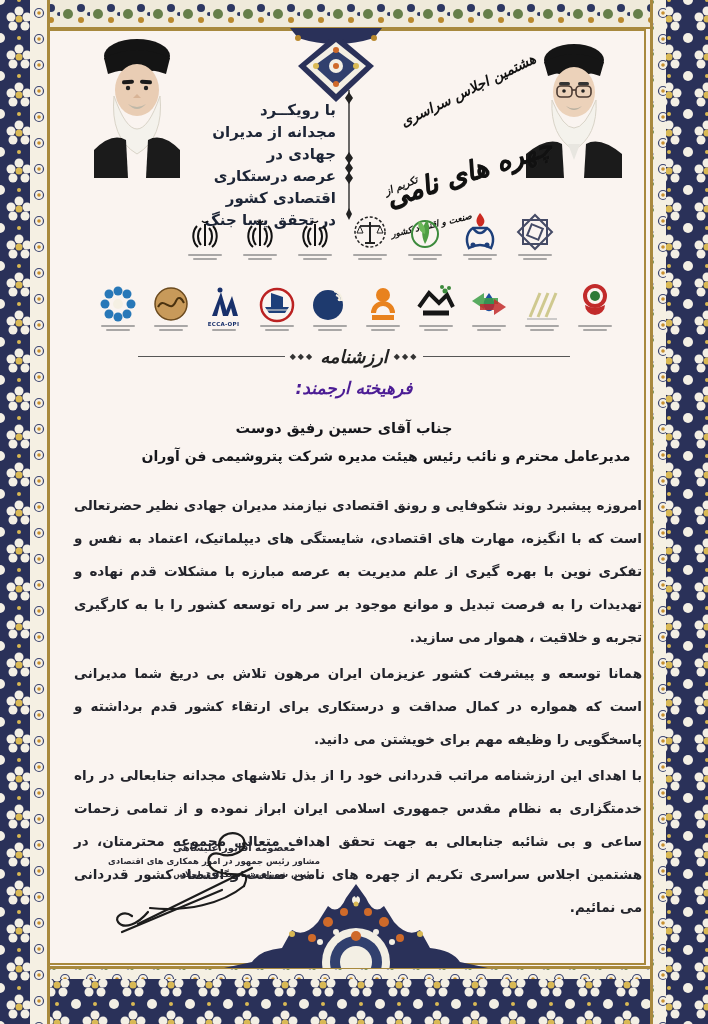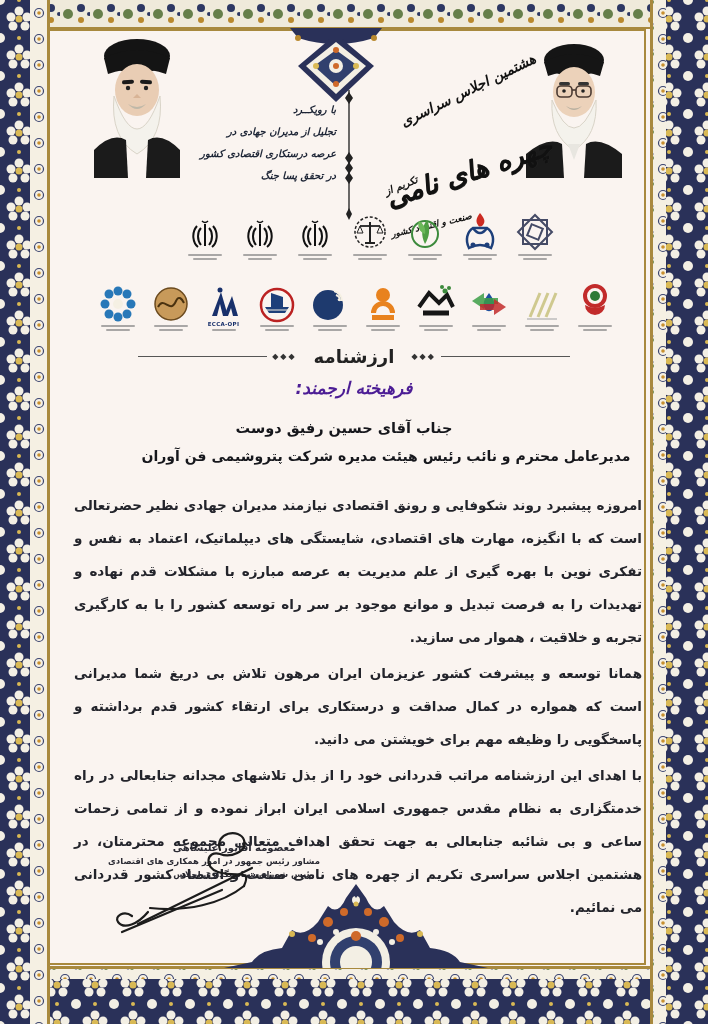--- a/index.html
+++ b/index.html
@@ -2,39 +2,39 @@
 <html lang="fa"><head>
 <meta charset="utf-8">
 <style>
   html,body{margin:0;padding:0;}
   body{width:708px;height:1024px;overflow:hidden;background:#ddd;font-family:"DejaVu Sans",sans-serif;}
   .page{position:relative;width:708px;height:1024px;background:#faf4f0;overflow:hidden;}
   .strip{position:absolute;display:block;}
   .gold-frame{position:absolute;left:48px;top:29px;width:598px;height:936px;border:2px solid #a8893e;box-sizing:border-box;pointer-events:none;}
   .portrait{position:absolute;}
   .theme{position:absolute;left:160px;top:99px;width:176px;direction:rtl;text-align:right;}
-  .theme div{font-size:10px;font-weight:700;color:#1d2536;line-height:22px;font-style:italic;}
+  .theme div{font-size:15px;font-weight:700;color:#1d2536;line-height:22px;}
   .callig{position:absolute;left:372px;top:38px;width:200px;height:190px;direction:rtl;color:#111;}
   .callig span{position:absolute;display:block;white-space:nowrap;font-style:italic;font-weight:700;}
   .c1{left:-4px;top:44px;width:200px;text-align:center;font-size:14px;transform:rotate(-26deg);letter-spacing:1px;}
   .c2{left:12px;top:142px;font-size:10px;transform:rotate(-22deg);}
   .c3{left:-8px;top:118px;width:210px;text-align:center;font-size:27px;font-weight:900;transform:rotate(-18deg);text-shadow:0.5px 0.5px 0 #222;}
   .c4{left:18px;top:182px;font-size:9px;transform:rotate(-13deg);}
   .logos-row{position:absolute;display:flex;justify-content:center;align-items:flex-end;}
   .row1{left:160px;top:210px;width:420px;gap:9px;}
   .row2{left:88px;top:278px;width:536px;gap:7px;}
   .logo{display:flex;flex-direction:column;align-items:center;width:46px;}
   .glyph{height:42px;display:flex;align-items:flex-end;justify-content:center;}
   .cap{height:2px;background:#8d8d8d;opacity:.75;border-radius:1px;margin-top:2px;}
   .capA{width:34px;} .capB{width:24px;margin-top:2px;}
   .ecca-label{font-size:5.5px;font-weight:700;color:#18306b;letter-spacing:.3px;margin-top:1px;}
   .titlebar{position:absolute;left:138px;top:346px;width:432px;display:flex;align-items:center;direction:rtl;}
   .hline{flex:1;height:1px;background:#555;}
   .dmds{font-size:8px;color:#333;letter-spacing:2px;margin:0 5px;}
-  .title-text{font-size:18px;font-weight:700;color:#222;margin:0 12px;}
+  .title-text{font-size:18px;font-weight:700;color:#222;margin:0 1px;font-style:italic;}
   .salutation{position:absolute;left:0;top:378px;width:708px;text-align:center;font-size:17px;font-weight:800;font-style:italic;color:#4c1d95;direction:rtl;}
   .recipient-name{position:absolute;left:0;top:420px;width:688px;text-align:center;font-size:14.5px;font-weight:800;color:#16171c;direction:rtl;}
   .recipient-title{position:absolute;left:0;top:448px;width:708px;text-align:center;font-size:14px;font-weight:800;color:#16171c;direction:rtl;padding-left:32px;}
   .body-text{position:absolute;left:66px;top:489px;width:576px;direction:rtl;}
   .body-text p{margin:0 0 3px 8px;font-size:13.5px;font-weight:700;color:#23242b;line-height:33px;text-align:justify;text-align-last:right;}
   .sig{position:absolute;left:64px;top:842px;width:280px;direction:rtl;}
   .sig div{text-align:center;color:#2a2a33;}
   .sig-name{font-size:10px;font-weight:800;padding-left:60px;}
   .sig-t1{font-size:8.5px;font-weight:700;padding-left:20px;margin-top:3px;}
   .sig-t2{font-size:8.5px;font-weight:700;padding-left:80px;margin-top:3px;}
@@ -159,21 +159,21 @@
       <circle cx="57" cy="51" r="1.8" fill="#222"></circle>
     <path d="M26,60 Q48,116 70,60 Q72,96 48,110 Q24,96 26,60 Z" fill="#f4f2ec" stroke="#d9d4c8"></path>
     <path d="M40,66 Q48,71 56,66 Q48,74 40,66 Z" fill="#b8b0a0"></path>
     <path d="M0,138 L0,114 Q22,96 36,104 L38,138 Z" fill="#1b1b1b"></path>
     <path d="M96,138 L96,114 Q74,96 60,104 L58,138 Z" fill="#1b1b1b"></path>
     <path d="M42,104 L54,104 L48,120 Z" fill="#e8e6e0"></path>
   </svg>
 
   <div class="theme">
     <div>با رویکــرد</div>
-    <div>تجلیل از مدیران جهادی در</div>
+    <div>مجدانه از مدیران جهادی در</div>
     <div>عرصه درستکاری اقتصادی کشور</div>
     <div>در تحقق پسا جنگ</div>
   </div>
 
   <div class="callig">
     <span class="c1">هشتمین اجلاس سراسری</span>
     <span class="c2">تکریم از</span>
     <span class="c3">چهره های نامی</span>
     <span class="c4">صنعت و اقتصاد کشور</span>
   </div>

